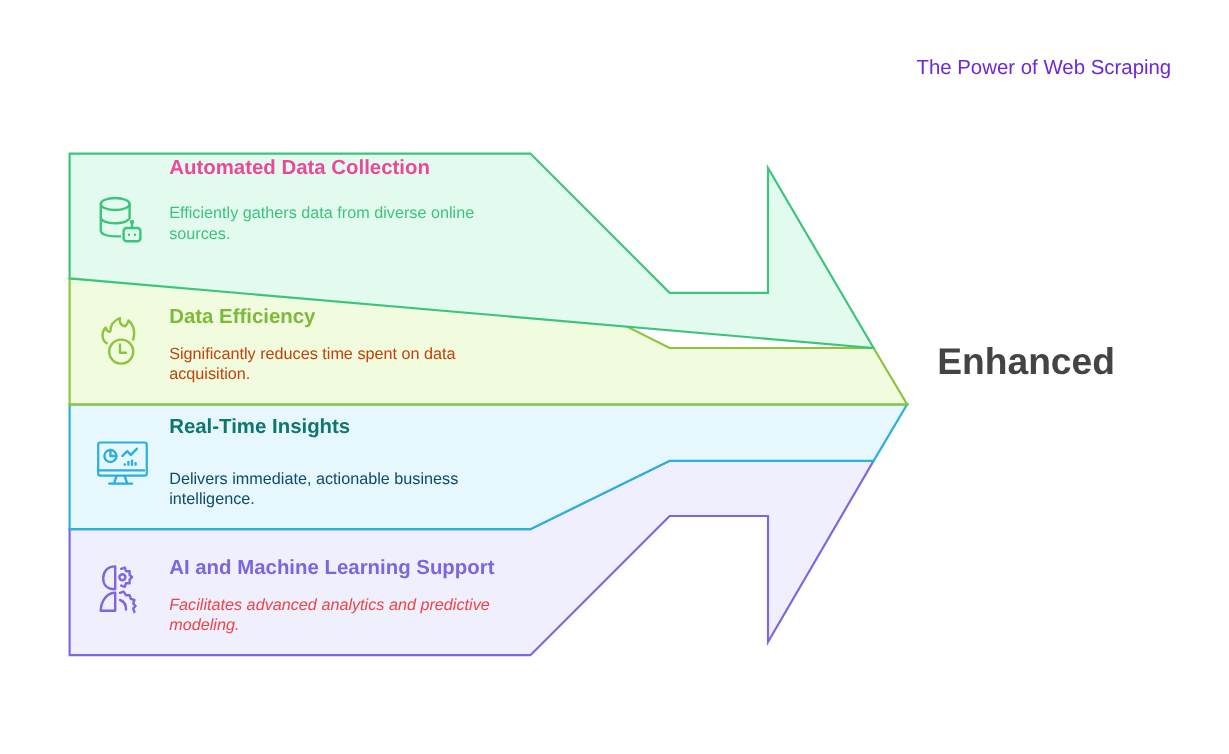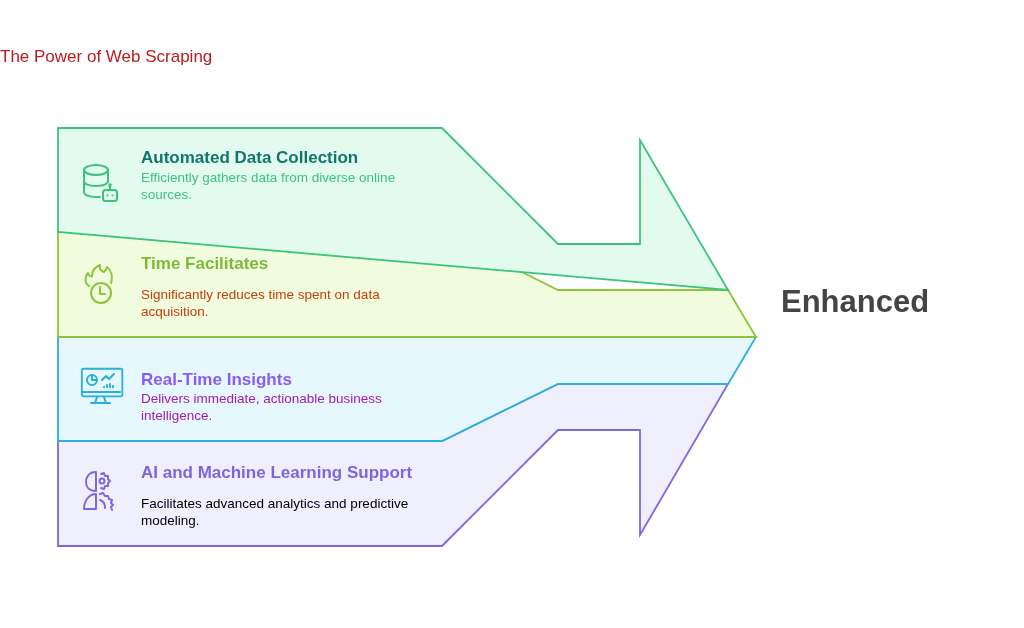--- a/index.html
+++ b/index.html
@@ -1,17 +1,17 @@
 <!DOCTYPE html>
 <html><head>
 <meta charset="utf-8">
 <style>
   html, body { margin: 0; padding: 0; background: #ffffff; }
   body { width: 1024px; height: 628px; position: relative; overflow: hidden; font-family: "Liberation Sans", sans-serif; }
-  #title { position: absolute; top: 47px; left: 0; width: 976px; text-align: left; font-size: 17px; color: #b91c1c; font-family: "Liberation Sans", sans-serif; }
+  #title { position: absolute; top: 47px; left: 0; width: 976px; text-align: right; font-size: 17px; color: #6d28d9; font-family: "Liberation Sans", sans-serif; }
   svg#diagram { position: absolute; left: 0; top: 0; }
   .band-title { position: absolute; left: 141px; font-size: 17px; font-weight: bold; font-family: "Liberation Sans", sans-serif; }
   .band-desc { position: absolute; left: 141px; width: 300px; font-size: 13.5px; line-height: 17px; font-family: "Liberation Sans", sans-serif; }
   .band-icon { position: absolute; left: 80px; width: 44px; height: 44px; }
   #result { position: absolute; left: 781px; top: 284px; font-size: 31px; line-height: 35px; font-weight: bold; color: #444444; font-family: "Liberation Sans", sans-serif; }
   #result span { display: block; }
 </style>
 </head>
 <body>
 
@@ -31,58 +31,58 @@
     <path d="M4 8 V30 C4 33 9 35 16 35 H20"></path>
     <path d="M28 8 V20"></path>
     <path d="M4 19 C4 22 9 24 16 24 C21 24 25 23 27 21"></path>
     <rect x="23" y="28" width="14" height="11" rx="2.5"></rect>
     <line x1="30" y1="28" x2="30" y2="24"></line>
     <circle cx="30" cy="23" r="0.8"></circle>
     <line x1="27.5" y1="33.5" x2="27.5" y2="33.6"></line>
     <line x1="32.5" y1="33.5" x2="32.5" y2="33.6"></line>
   </svg>
 </div>
-<div class="band-title" style="top: 148px; color: #0f766e;">Automated Data Collection</div>
+<div class="band-title" style="top: 130px; color: #ec4899;">Automated Data Collection</div>
 <div class="band-desc" style="top: 169px; color: rgb(60, 196, 124);">Efficiently gathers data from diverse online sources.</div>
 
 <div class="band-icon" style="top:264px;">
   <svg width="44" height="44" viewBox="0 0 44 44" fill="none" stroke="#8cc43c" stroke-width="2" stroke-linecap="round" stroke-linejoin="round">
     <path d="M9 22 C4 19 5 12 8 9 C9 12 11 13 12 12 C12 7 15 3 20 1 C19 5 21 7 24 8 C26 6 27 4 27 3 C31 6 33 12 31 19"></path>
     <circle cx="21" cy="29" r="10"></circle>
     <path d="M20 23 V30 H25"></path>
   </svg>
 </div>
-<div class="band-title" style="top: 254px; color: rgb(127, 185, 58);">Time Facilitates</div>
+<div class="band-title" style="top: 254px; color: rgb(127, 185, 58);">Data Efficiency</div>
 <div class="band-desc" style="top: 286px; color: #c2410c;">Significantly reduces time spent on data acquisition.</div>
 
 <div class="band-icon" style="top:366px;">
   <svg width="44" height="44" viewBox="0 0 44 44" fill="none" stroke="#29b0dc" stroke-width="2" stroke-linecap="round" stroke-linejoin="round">
     <rect x="2" y="3" width="44" height="30" rx="2" transform="scale(0.92)"></rect>
     <line x1="2" y1="26" x2="40" y2="26"></line>
     <path d="M17 31 L15 37 M24 31 L26 37 M11 37 H30"></path>
     <circle cx="12" cy="14" r="5"></circle>
     <path d="M12 9 V14 H17"></path>
     <path d="M22 14 L26 10 L29 13 L34 8"></path>
     <line x1="24" y1="21" x2="24" y2="21.2"></line>
     <line x1="27" y1="19" x2="27" y2="21.2"></line>
     <line x1="30" y1="18" x2="30" y2="21.2"></line>
     <line x1="33" y1="20" x2="33" y2="21.2"></line>
   </svg>
 </div>
-<div class="band-title" style="top: 370px; color: #8b5cf6;">Real-Time Insights</div>
-<div class="band-desc" style="top: 390px; color: #a21caf;">Delivers immediate, actionable business intelligence.</div>
+<div class="band-title" style="top: 346px; color: #0f766e;">Real-Time Insights</div>
+<div class="band-desc" style="top: 390px; color: #0c4a6e;">Delivers immediate, actionable business intelligence.</div>
 
 <div class="band-icon" style="top:470px;">
   <svg width="44" height="48" viewBox="0 0 44 48" fill="none" stroke="#7b68e0" stroke-width="2" stroke-linecap="round" stroke-linejoin="round">
     <path d="M16 2 C9 2 6 7 6 12 C6 17 9 21 16 21 Z"></path>
     <path d="M16 24 C9 24 4 31 4 39 H16 Z"></path>
     <path d="M21 4 L24 3 L25 6 L28 6 L28 9 L30 11 L28 13 L28 16 L25 16 L24 19 L21 18"></path>
     <circle cx="22" cy="11" r="2.5"></circle>
     <path d="M20 24 L23 23 L25 26 L28 26 L29 29 L32 30 L31 33 L33 35 L31 37 L32 40"></path>
     <path d="M20 30 C23 31 25 34 25 38"></path>
   </svg>
 </div>
 <div class="band-title" style="top: 463px; color: rgb(122, 103, 223);">AI and Machine Learning Support</div>
-<div class="band-desc" style="top: 495px; color: #000000;">Facilitates advanced analytics and predictive modeling.</div>
+<div class="band-desc" style="top: 495px; color: #ef4444; font-style: italic;">Facilitates advanced analytics and predictive modeling.</div>
 
 <div id="result">
   <span>Enhanced</span>
 </div>
 
 </body></html>

